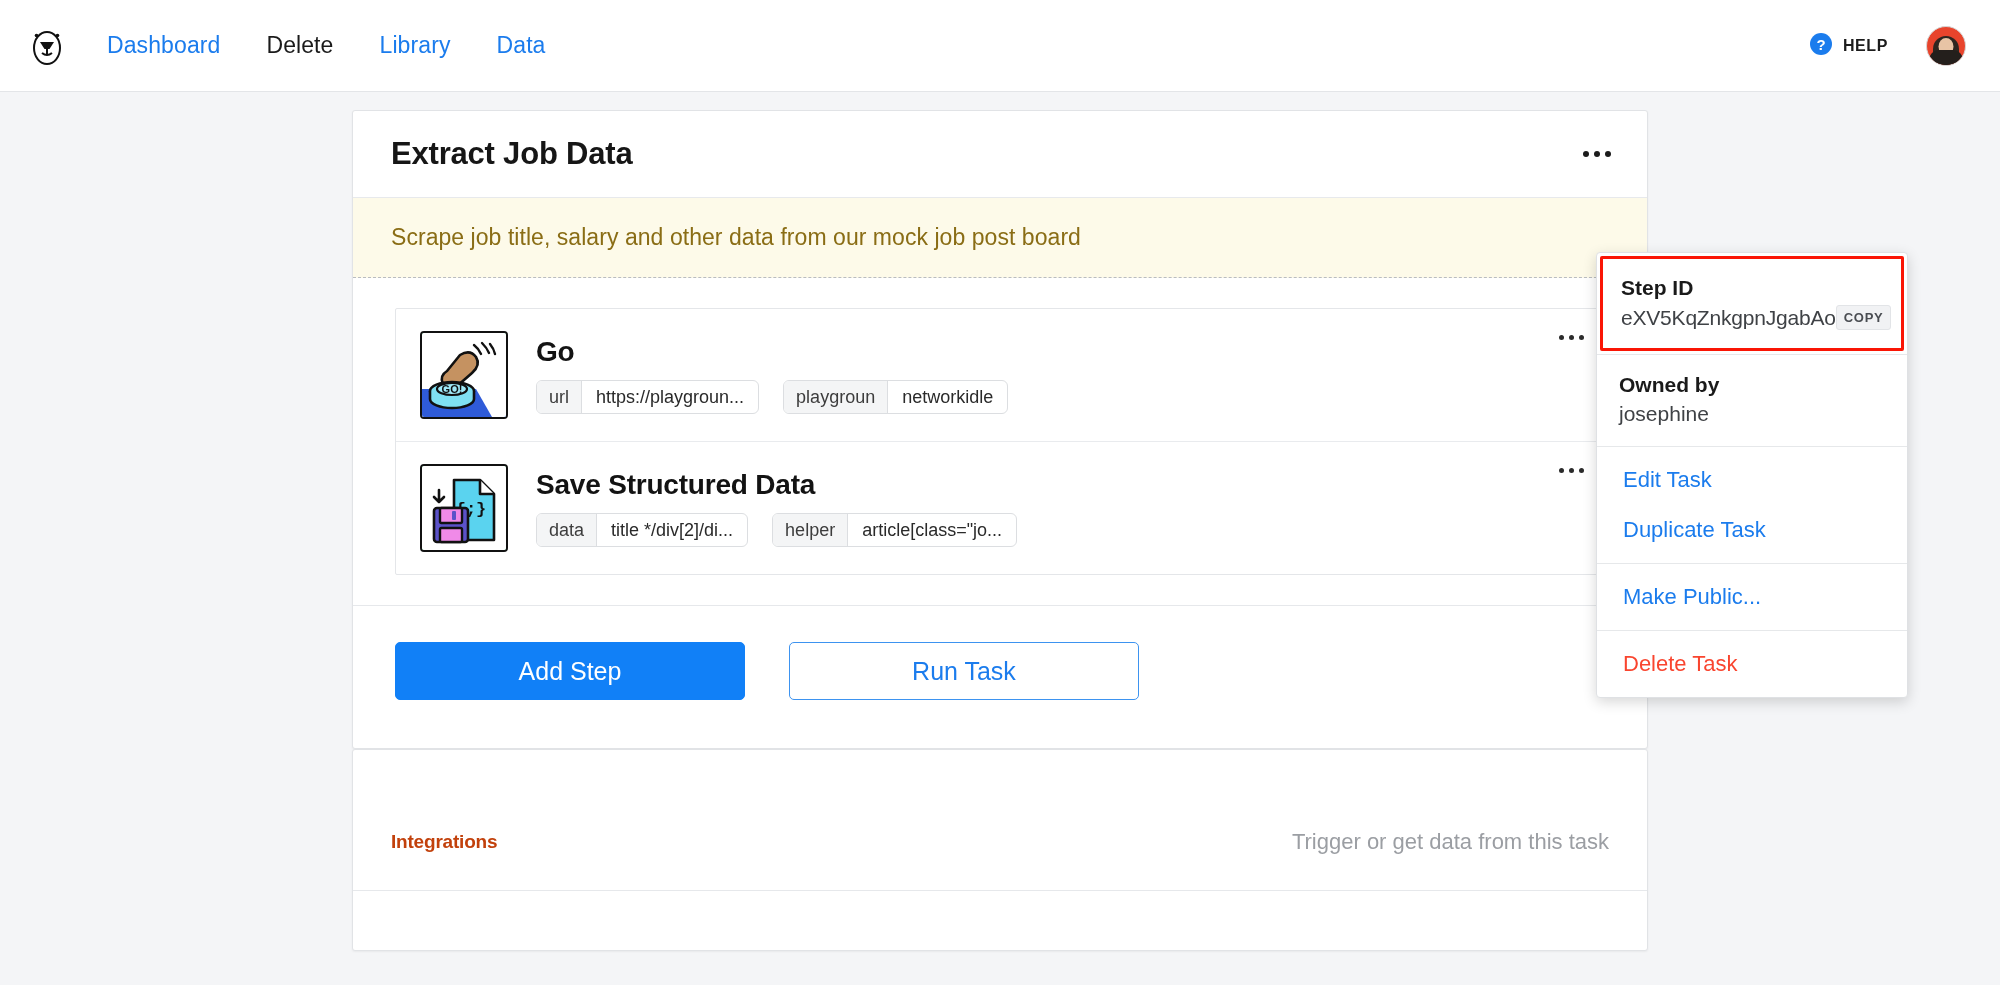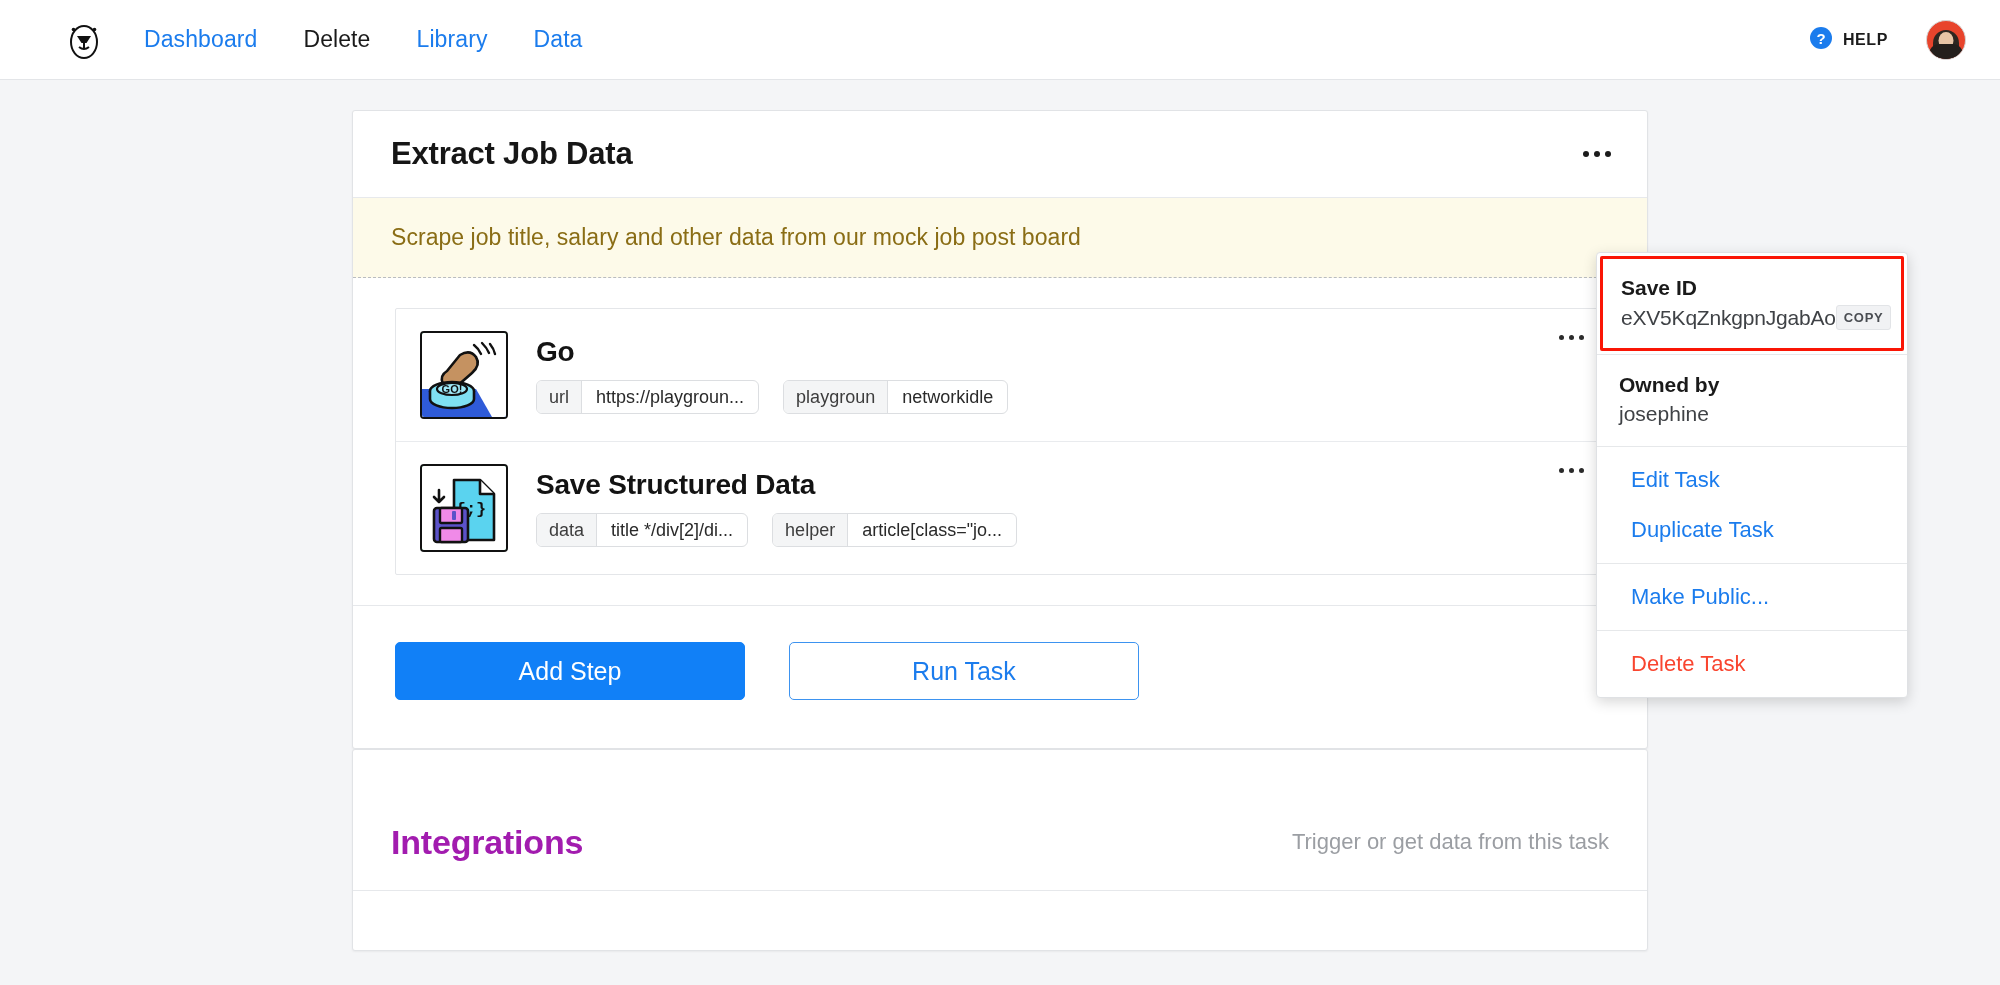--- a/index.html
+++ b/index.html
@@ -9,26 +9,26 @@
     background: #f4f5f7;
     font-family: "Liberation Sans", sans-serif;
     overflow: hidden;
   }
 
   
   .topbar {
     position: absolute;
     top: 0; left: 0;
     width: 2000px;
-    height: 80px;
+    height: 92px;
     background: #ffffff;
     border-bottom: 1px solid #e3e5e8;
     display: flex;
     align-items: center;
-    padding: 0 34px 0 64px;
+    padding: 0 34px 0 27px;
     z-index: 40;
   }
   .logo {
     width: 40px; height: 40px;
     display: flex; align-items: center; justify-content: center;
     margin-right: 40px;
     flex: none;
   }
   .nav {
     display: flex;
@@ -267,23 +267,23 @@
 
   
   .integrations {
     margin-top: 44px;
     height: 96px;
     display: flex;
     align-items: center;
     padding: 0 38px;
   }
   .integrations-title {
-    font-size: 34px;
+    font-size: 19px;
     font-weight: bold;
-    color: #a21caf;
+    color: #c2410c;
     letter-spacing: -.2px;
   }
   .integrations-sub {
     margin-left: auto;
     font-size: 22px;
     color: #9b9ea3;
   }
   .integrations-body {
     margin-top: 0;
     height: 60px;
@@ -346,21 +346,21 @@
   }
   .menu-link {
     display: block;
     font-size: 22px;
     color: #1b7ced;
     padding: 12px 22px;
     cursor: pointer;
     text-decoration: none;
   }
   .menu-link.danger { color: #f9452f; }
-  .menu-group { border-top: 1px solid #e6e8ea; padding: 8px 12px; }
+  .menu-group { border-top: 1px solid #e6e8ea; padding: 8px 4px; }
 </style>
 </head>
 <body>
 
 <div class="topbar">
 
   <div class="logo">
     <svg width="38" height="40" viewBox="0 0 38 40">
       <ellipse cx="19" cy="22" rx="13" ry="16" fill="#fff" stroke="#111" stroke-width="2"></ellipse>
       <circle cx="8.5" cy="9.5" r="1.8" fill="#111"></circle>
@@ -500,21 +500,21 @@
         <span class="integrations-sub">Trigger or get data from this task</span>
       </div>
       <div class="integrations-body" style="border-top:1px solid #e6e8eb;"></div>
     </section>
 
   </div>
 
   <div class="menu">
 
     <div class="menu-hl">
-      <div class="menu-label">Save ID</div>
+      <div class="menu-label">Step ID</div>
       <div class="menu-idrow">
         <span class="menu-id">eXV5KqZnkgpnJgabAo</span>
         <button class="copy-btn">COPY</button>
       </div>
     </div>
 
     <div class="menu-sec">
       <div class="menu-label">Owned by</div>
       <div class="menu-owner">josephine</div>
     </div>

